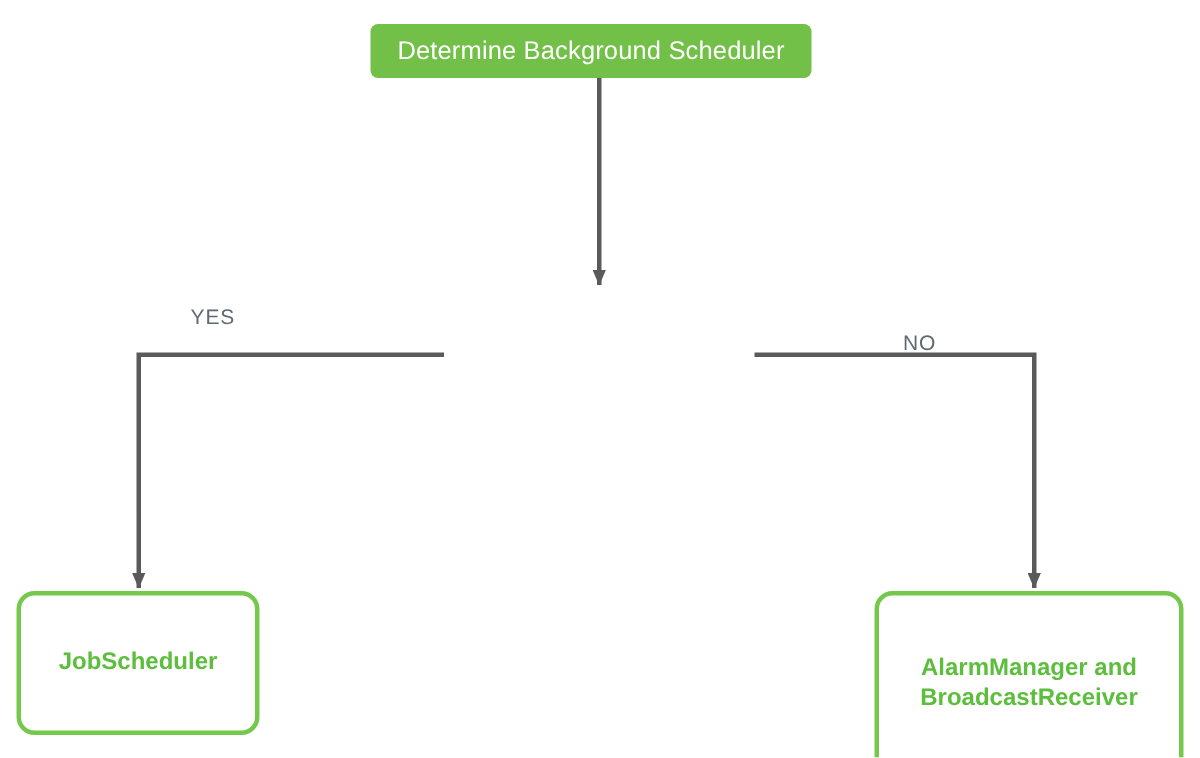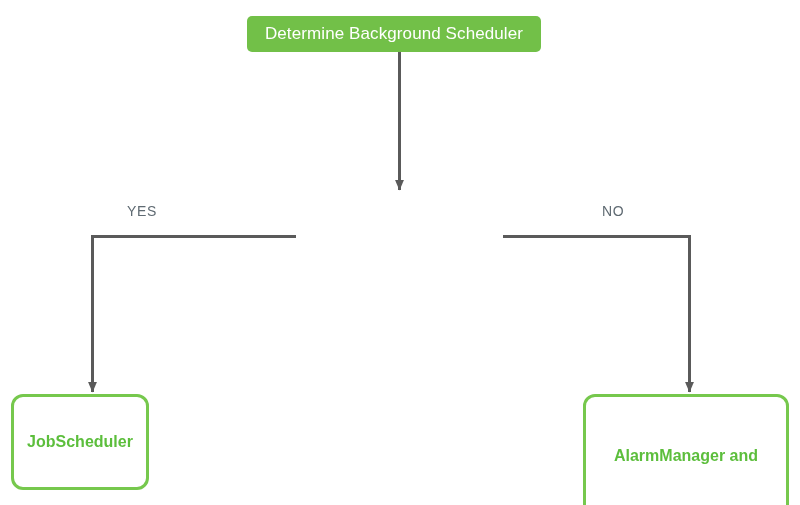--- a/index.html
+++ b/index.html
@@ -64,21 +64,21 @@
     background: #ffffff;
     border: 3px solid #76C84D;
     border-radius: 12px;
     color: #5CBE3C;
     font-size: 16px;
     font-weight: bold;
   }
   #node-jobscheduler {
     left: 11px;
     top: 394px;
-    width: 138px;
+    width: 162px;
     height: 96px;
   }
   #node-alarmmanager {
     left: 583px;
     top: 394px;
     width: 206px;
     height: 124px;
     padding: 0 12px;
   }
   .edge-label {
@@ -88,21 +88,21 @@
     letter-spacing: 0.6px;
     white-space: nowrap;
   }
   #label-yes {
     left: 127px;
     top: 203px;
     text-align: right;
   }
   #label-no {
     left: 602px;
-    top: 203px;
+    top: 220px;
   }
 </style>
 </head>
 <body>
 
 <div id="canvas">
 
   <svg id="wires" viewBox="0 0 800 505" width="800" height="505" xmlns="http://www.w3.org/2000/svg">
     <defs>
       <marker id="arrowhead" markerWidth="11" markerHeight="9" refX="10.2" refY="4.5" orient="auto" markerUnits="userSpaceOnUse">
@@ -118,20 +118,21 @@
   </svg>
 
   <div class="node" id="node-start">Determine Background Scheduler</div>
 
 
   <div class="node node-outcome" id="node-jobscheduler">JobScheduler</div>
 
   <div class="node node-outcome" id="node-alarmmanager">
     <span>
       <span>AlarmManager and</span><br>
+      <span>BroadcastReceiver</span>
     </span>
   </div>
 
   <div class="edge-label" id="label-yes">YES</div>
 
   <div class="edge-label" id="label-no">NO</div>
 
 </div>
 
 </body></html>

